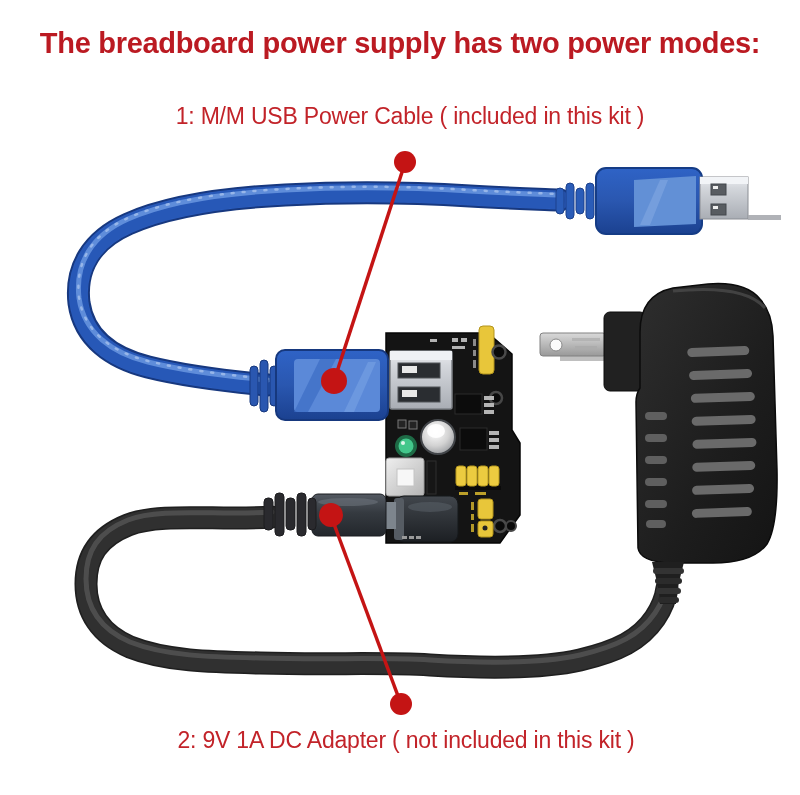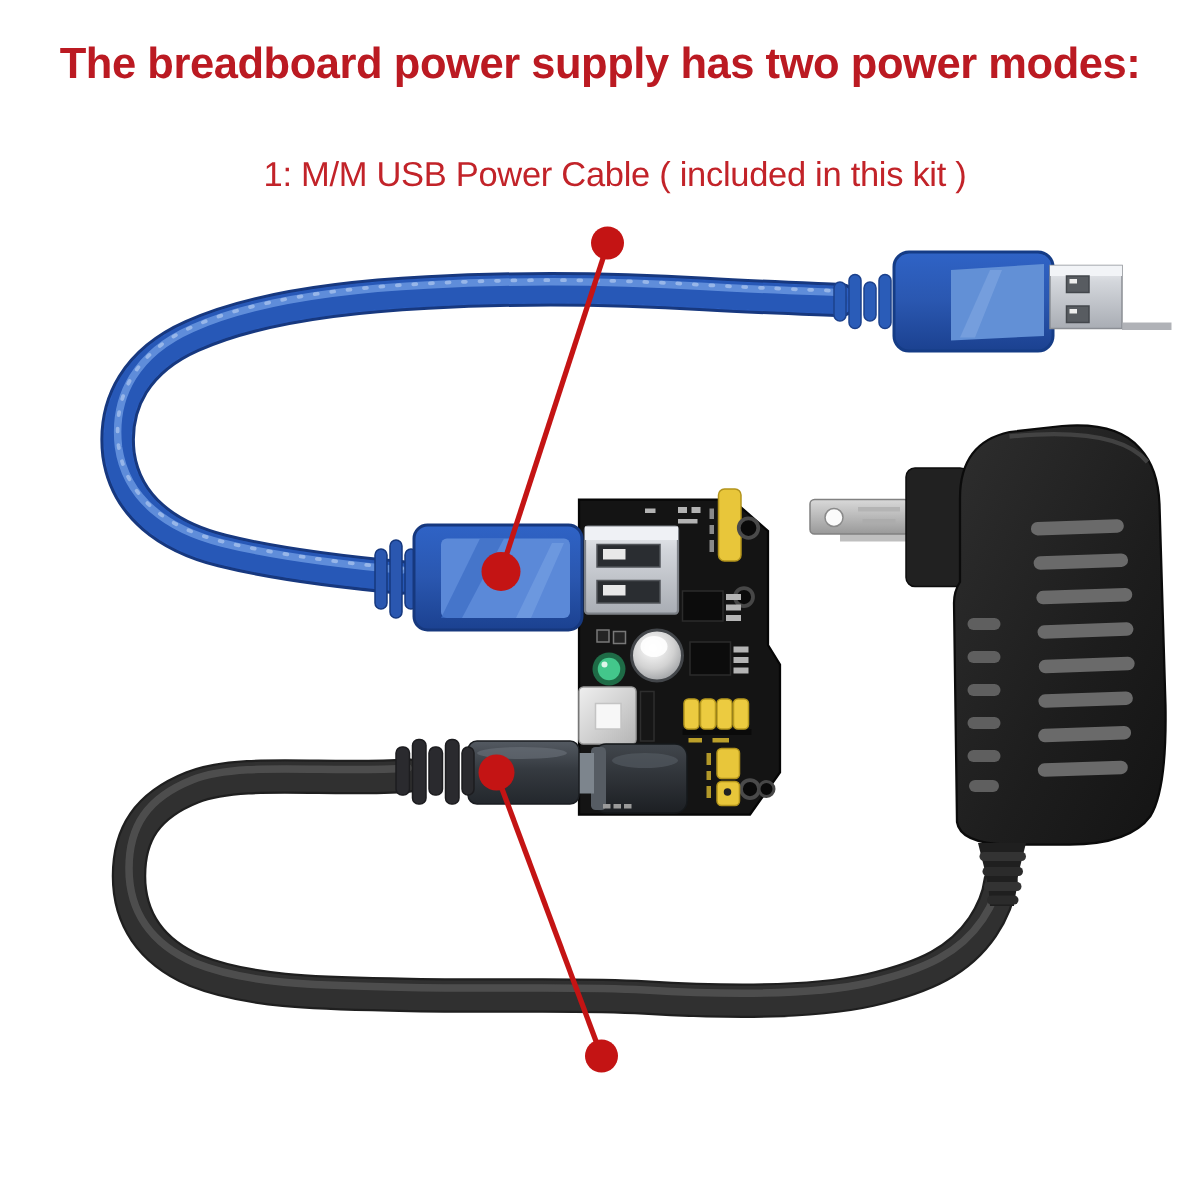--- a/index.html
+++ b/index.html
@@ -32,20 +32,21 @@
   .blue-main{stroke:var(--usb-cable-color,#2c5fc2);}
   .black-main{stroke:var(--dc-cable-color,#303030);}
 </style>
 </head>
 <body>
 
 <div id="stage">
 
   <div class="title">The breadboard power supply has two power modes:</div>
   <div id="label-usb" class="callout-label">1: M/M USB Power Cable ( included in this kit )</div>
+  <div id="label-dc" class="callout-label">2: 9V 1A DC Adapter ( not included in this kit )</div>
 
   <svg width="800" height="795" viewBox="0 0 800 795">
     <defs>
       <linearGradient id="metal" x1="0" y1="0" x2="0" y2="1">
         <stop offset="0" stop-color="#eceef2"></stop>
           <stop offset="0.25" stop-color="#d4d7dc"></stop>
           <stop offset="1" stop-color="#a9adb4"></stop>
       </linearGradient>
       <linearGradient id="plugBlue" x1="0" y1="0" x2="0" y2="1">
         <stop offset="0" stop-color="#2f63c6"></stop>

